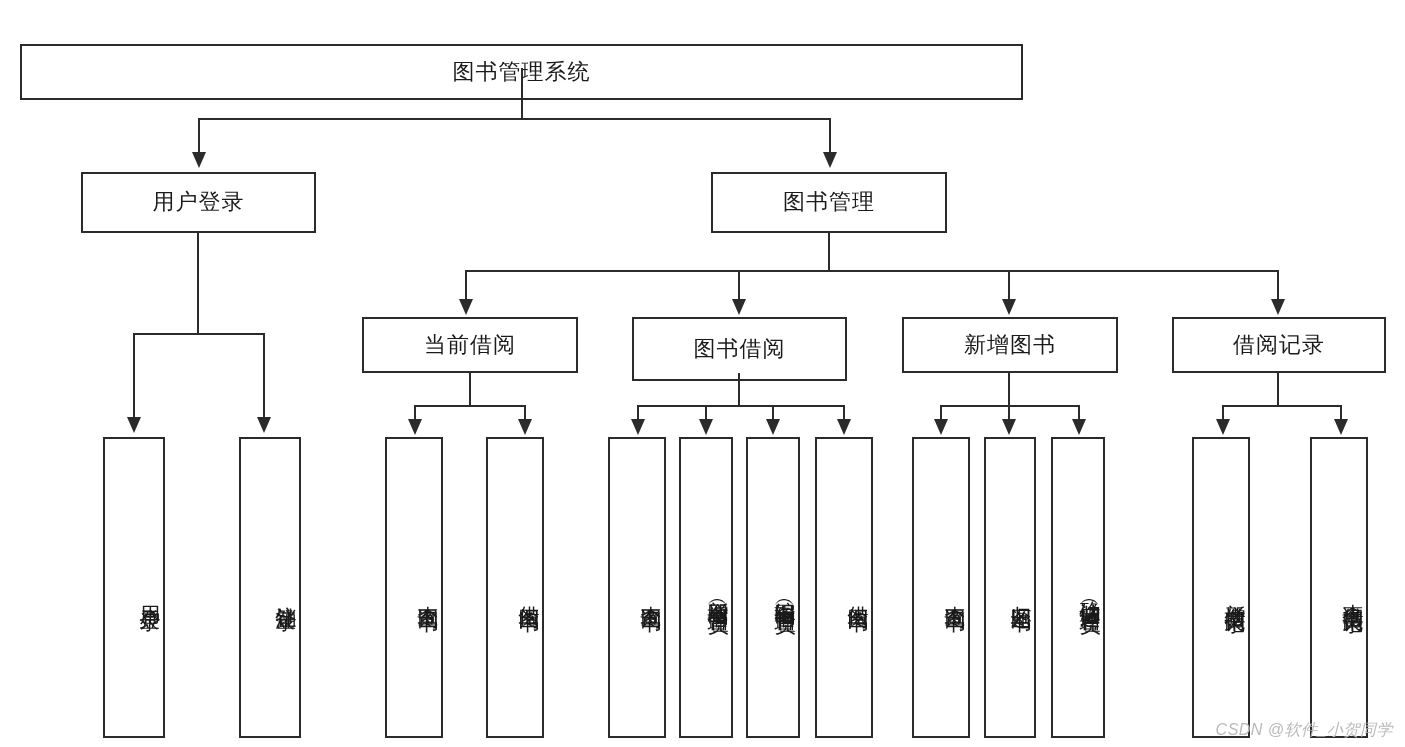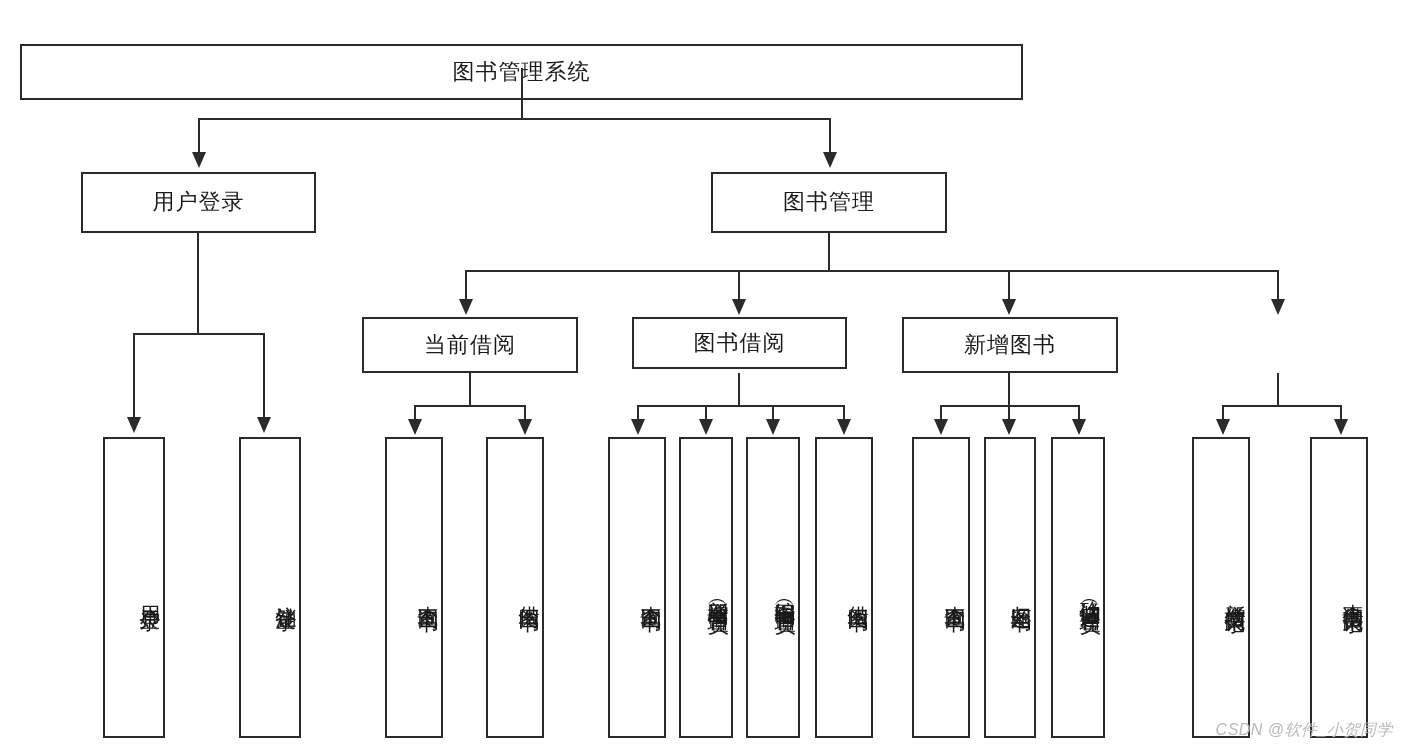--- a/index.html
+++ b/index.html
@@ -111,25 +111,28 @@
   <div class="edge vline" style="left:738px; top:270px; width:2px; height:32px;"></div>
   <div class="arrow" style="left:732px; top:299px;"></div>
   <div class="edge vline" style="left:1008px; top:270px; width:2px; height:32px;"></div>
   <div class="arrow" style="left:1002px; top:299px;"></div>
   <div class="edge vline" style="left:1277px; top:270px; width:2px; height:32px;"></div>
   <div class="arrow" style="left:1271px; top:299px;"></div>
 
   <div class="node h" style="left:362px; top:317px; width:216px; height:56px;">
     <span>当前借阅</span>
   </div>
-  <div class="node h" style="left:632px; top:317px; width:215px; height:52px;">
+  <div class="node h" style="left:632px; top:317px; width:215px; height:64px;">
     <span>图书借阅</span>
   </div>
   <div class="node h" style="left:902px; top:317px; width:216px; height:56px;">
     <span>新增图书</span>
+  </div>
+  <div class="node h" style="left:1172px; top:317px; width:214px; height:56px;">
+    <span>借阅记录</span>
   </div>
 
   <div class="edge vline" style="left:469px; top:373px; width:2px; height:32px;"></div>
   <div class="edge hline" style="left:414px; top:405px; width:112px; height:2px;"></div>
   <div class="edge vline" style="left:414px; top:405px; width:2px; height:16px;"></div>
   <div class="arrow" style="left:408px; top:419px;"></div>
   <div class="edge vline" style="left:524px; top:405px; width:2px; height:16px;"></div>
   <div class="arrow" style="left:518px; top:419px;"></div>
 
   <div class="edge vline" style="left:738px; top:373px; width:2px; height:32px;"></div>

